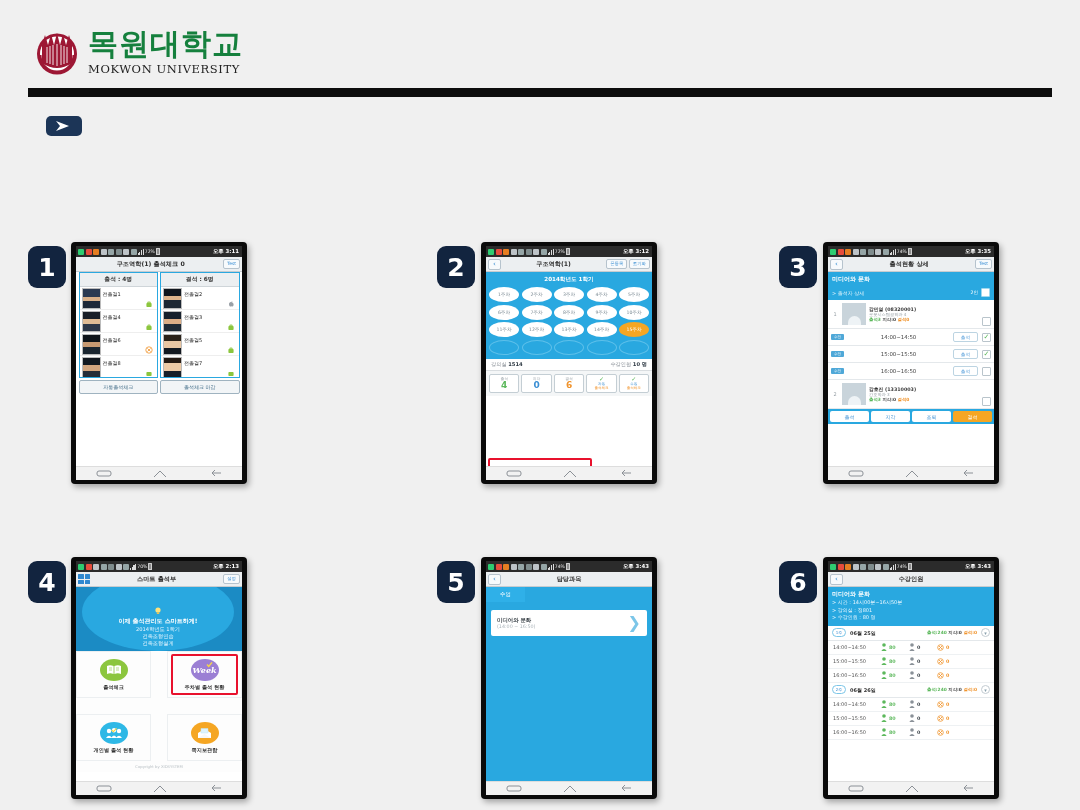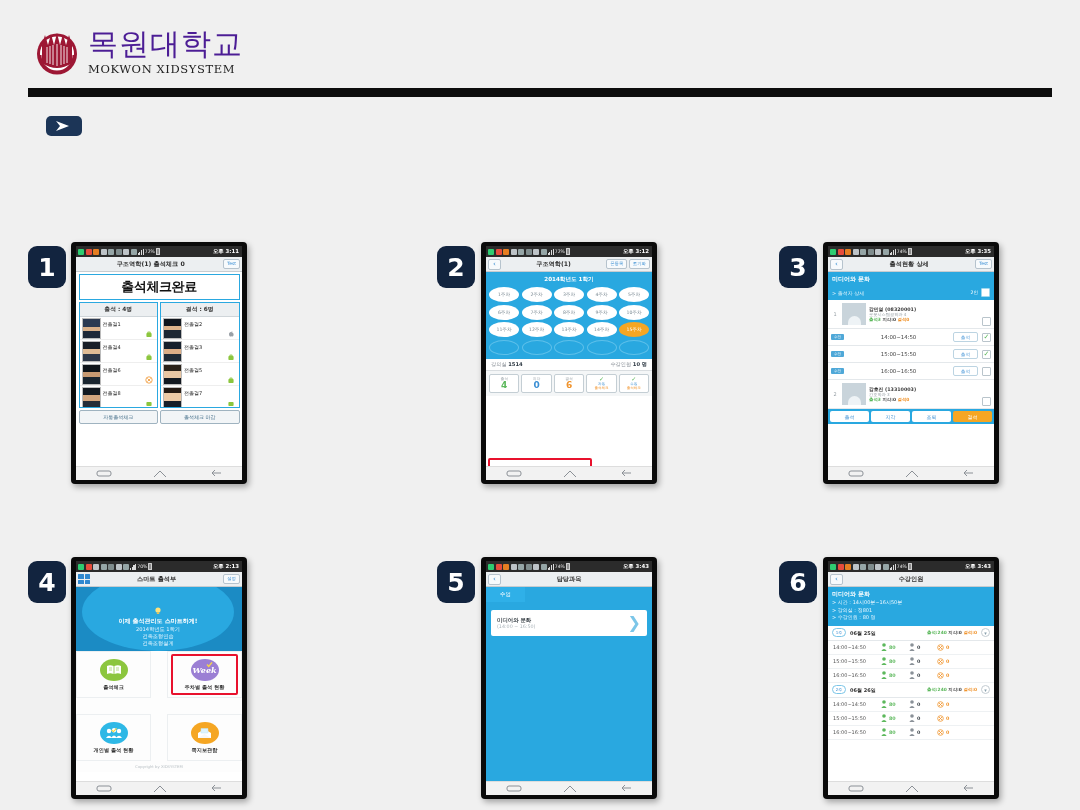--- a/index.html
+++ b/index.html
@@ -10,21 +10,21 @@
     font-family: "DejaVu Sans", "Liberation Sans", sans-serif;
     overflow: hidden;
   }
   .page { position: relative; width: 1080px; height: 810px; background: #f0f0f0; }
 
   
   .header { position: absolute; left: 0; top: 0; width: 1080px; height: 88px; background: #f0f0f0; }
   .logo-wrap { position: absolute; left: 36px; top: 28px; display: flex; align-items: center; gap: 10px; }
   .logo-mark { width: 42px; height: 46px; flex: 0 0 42px; }
   .logo-text { display: flex; flex-direction: column; justify-content: center; }
-  .logo-kr { font-size: 30px; font-weight: normal; color: #4c1d95; letter-spacing: 1px; line-height: 1.05;
+  .logo-kr { font-size: 30px; font-weight: bold; color: #15803d; letter-spacing: 1px; line-height: 1.05;
              font-family: "DejaVu Sans", "Liberation Sans", sans-serif; }
   .logo-en { font-size: 11.5px; color: #222; letter-spacing: 0.6px; margin-top: 2px;
              font-family: "DejaVu Serif", "Liberation Serif", serif; }
   .header-rule { position: absolute; left: 28px; top: 88px; width: 1024px; height: 9px; background: #0d0d0d; }
 
   
   .arrow-bullet { position: absolute; left: 46px; top: 116px; width: 36px; height: 20px;
                   background: #1c3557; border-radius: 5px; display: flex; align-items: center; justify-content: center; }
   .arrow-bullet svg { width: 18px; height: 12px; display: block; }
   .badge {
@@ -208,21 +208,21 @@
           <line x1="17" y1="16" x2="17" y2="36"></line>
             <line x1="21" y1="15" x2="21" y2="37"></line>
           <line x1="25" y1="16" x2="25" y2="36"></line>
             <line x1="28" y1="17" x2="28" y2="35"></line>
           <line x1="31" y1="18" x2="31" y2="34"></line>
         </g>
         <path d="M4 26 A17 17 0 0 0 21 43 A17 17 0 0 0 38 26" fill="none" stroke="#9d1734" stroke-width="3"></path>
       </svg>
       <div class="logo-text">
         <div class="logo-kr">목원대학교</div>
-        <div class="logo-en">MOKWON XIDSYSTEM</div>
+        <div class="logo-en">MOKWON UNIVERSITY</div>
       </div>
     </div>
   </div>
   <div class="header-rule"></div>
 
   <div class="arrow-bullet">
     <svg viewBox="0 0 18 12">
         <path d="M1 1 L14 6 L1 11 L5 6 Z" fill="#ffffff"></path>
       </svg>
   </div>
@@ -249,23 +249,20 @@
           </div>
         <span class="sb-batt">72%</span>
         <span class="sb-battico"></span>
         <span class="sb-time">오후 3:11</span>
       </div>
       <div class="titlebar">
         <span class="tb-title">구조역학(1) 출석체크 0</span>
         <span class="tb-btn">Test</span>
       </div>
       <div class="body-area">
-        <div class="p1-banner">
-          <span>출석체크완료</span>
-        </div>
         <div class="p1-cols">
 
           <div class="p1-col">
             <div class="p1-colhead">출석 : 4명</div>
             <div class="p1-row">
               <span class="p1-face" style="background:linear-gradient(#2b3a52 0 40%,#d9b089 40% 62%,#1e2838 62%)"></span>
               <span class="p1-name">전출결1</span>
               <svg class="p1-os" width="8" height="8" viewBox="0 0 8 8">
                 <rect x="1.4" y="3" width="5.2" height="4" rx="0.8" fill="#8cc63e"></rect>
                 <circle cx="2.7" cy="2.2" r="0.4" fill="#8cc63e"></circle>

